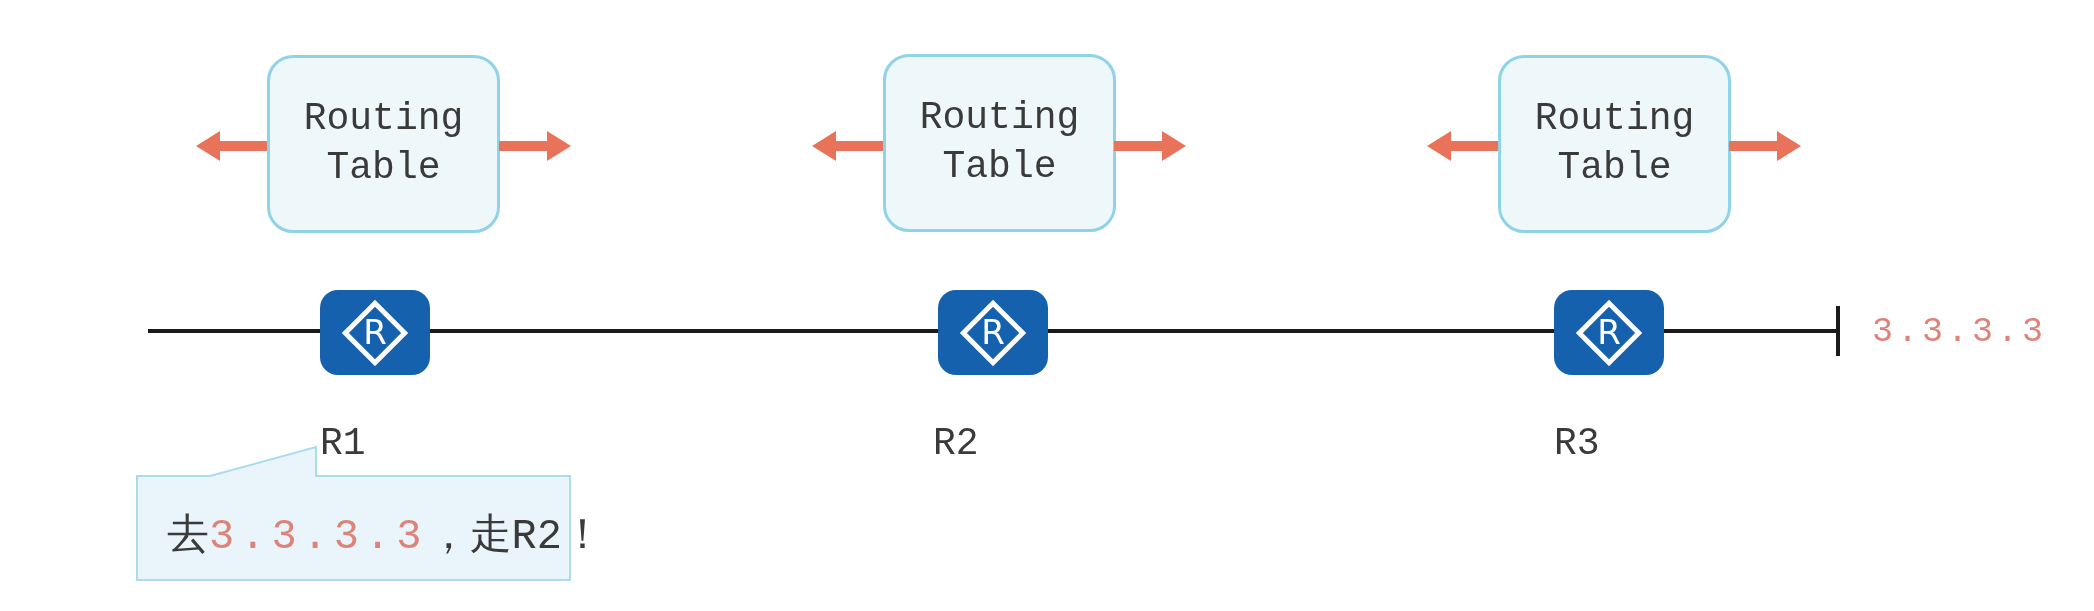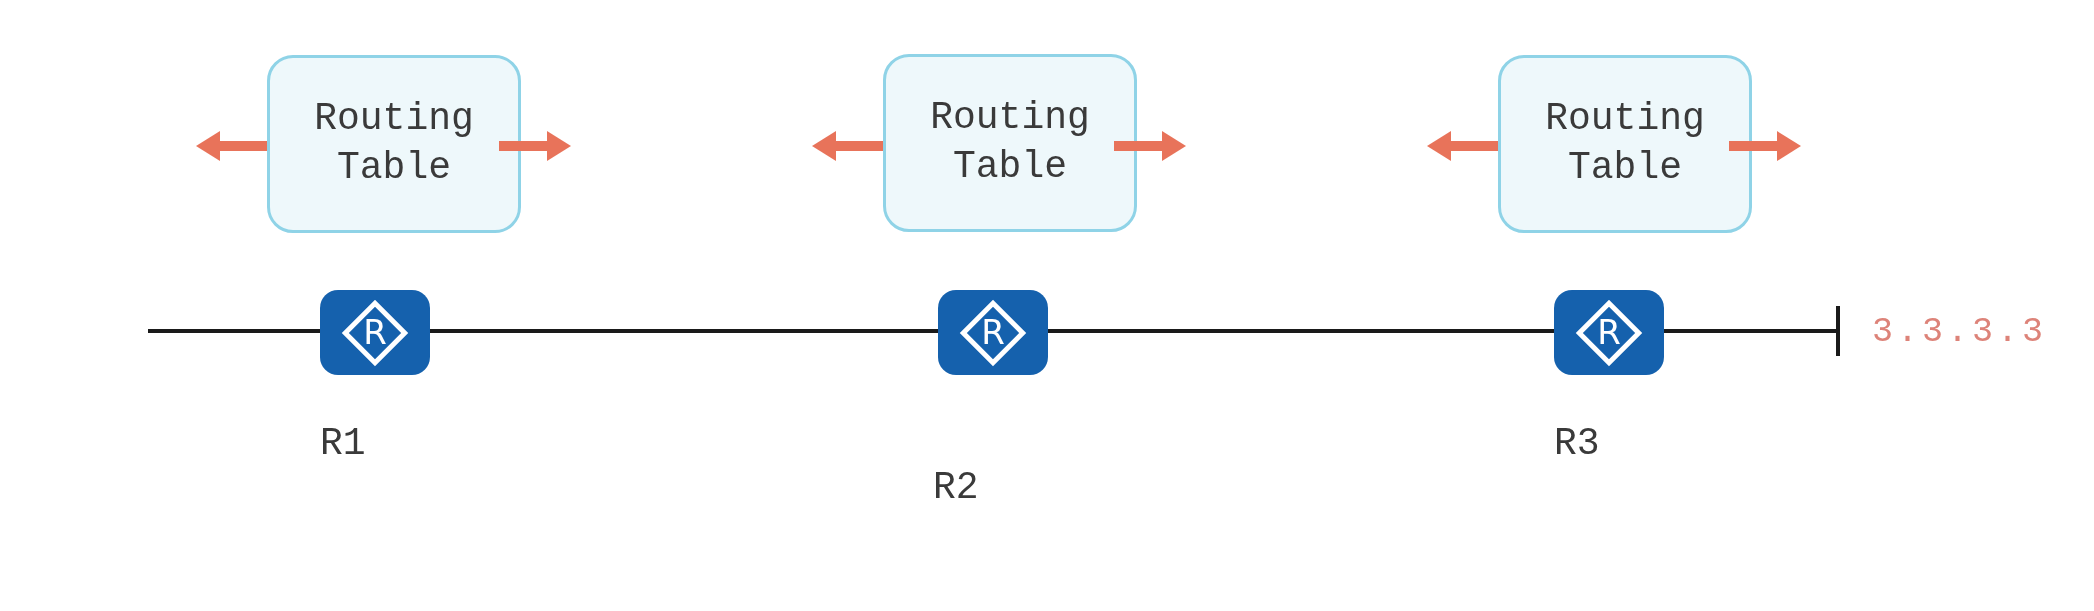--- a/index.html
+++ b/index.html
@@ -18,21 +18,21 @@
   .canvas {
     position: relative;
     width: 2094px;
     height: 611px;
     background: #ffffff;
     overflow: hidden;
   }
   
   .rt-box {
     position: absolute;
-    width: 254px;
+    width: 233px;
     height: 178px;
     top: 55px;
     background: var(--box-fill);
     border: 3px solid var(--box-border);
     border-radius: 26px;
     display: flex;
     flex-direction: column;
     justify-content: center;
     color: var(--text-dark);
     font-size: 38px;
@@ -97,21 +97,21 @@
   .router.r3 { left: 1554px; }
   
   .r-label {
     position: absolute;
     top: 422px;
     width: 110px;
     color: var(--text-dark);
     font-size: 38px;
   }
   .r-label.l1 { left: 320px; }
-  .r-label.l2 { left: 933px; margin-top: 44px; }
+  .r-label.l2 { left: 933px; }
   .r-label.l3 { left: 1554px; }
   
   .dest-label {
     position: absolute;
     left: 1872px; top: 312px;
     color: var(--ip-salmon);
     font-size: 35px;
     letter-spacing: 4px;
     white-space: nowrap;
   }
@@ -217,14 +217,22 @@
   </div>
   <div class="router r3">
     <div class="diamond"></div>
     <div class="glyph">R</div>
   </div>
 
   <div class="r-label l1">R1</div>
   <div class="r-label l2">R2</div>
   <div class="r-label l3">R3</div>
 
+  <div class="bubble-wrap">
+    <svg viewBox="0 0 437 137">
+      <path d="M75,31 L2,31 L2,135 L435,135 L435,31 L181,31 L181,2 Z" style="fill:var(--bubble-fill); stroke:var(--bubble-border); stroke-width:2; stroke-linejoin:miter;"></path>
+    </svg>
+    <div class="bubble-text">
+      <span>去</span><span class="ip">3.3.3.3</span><span>，走R2！</span>
+    </div>
+  </div>
 
 </div>
 
 </body></html>

